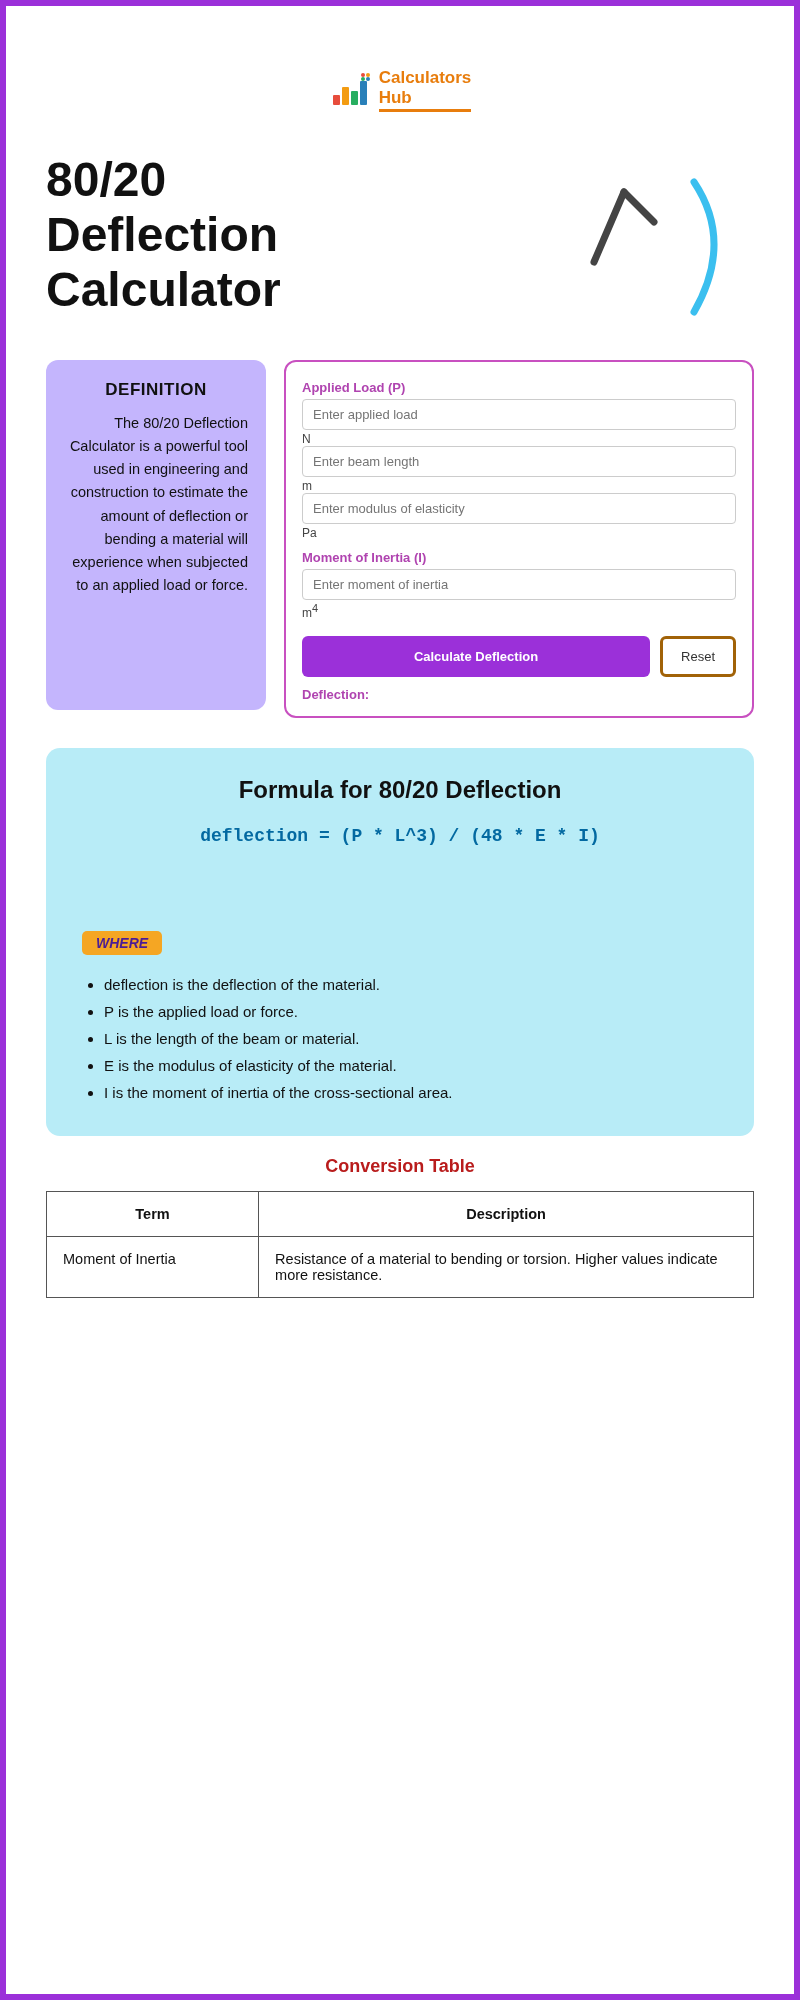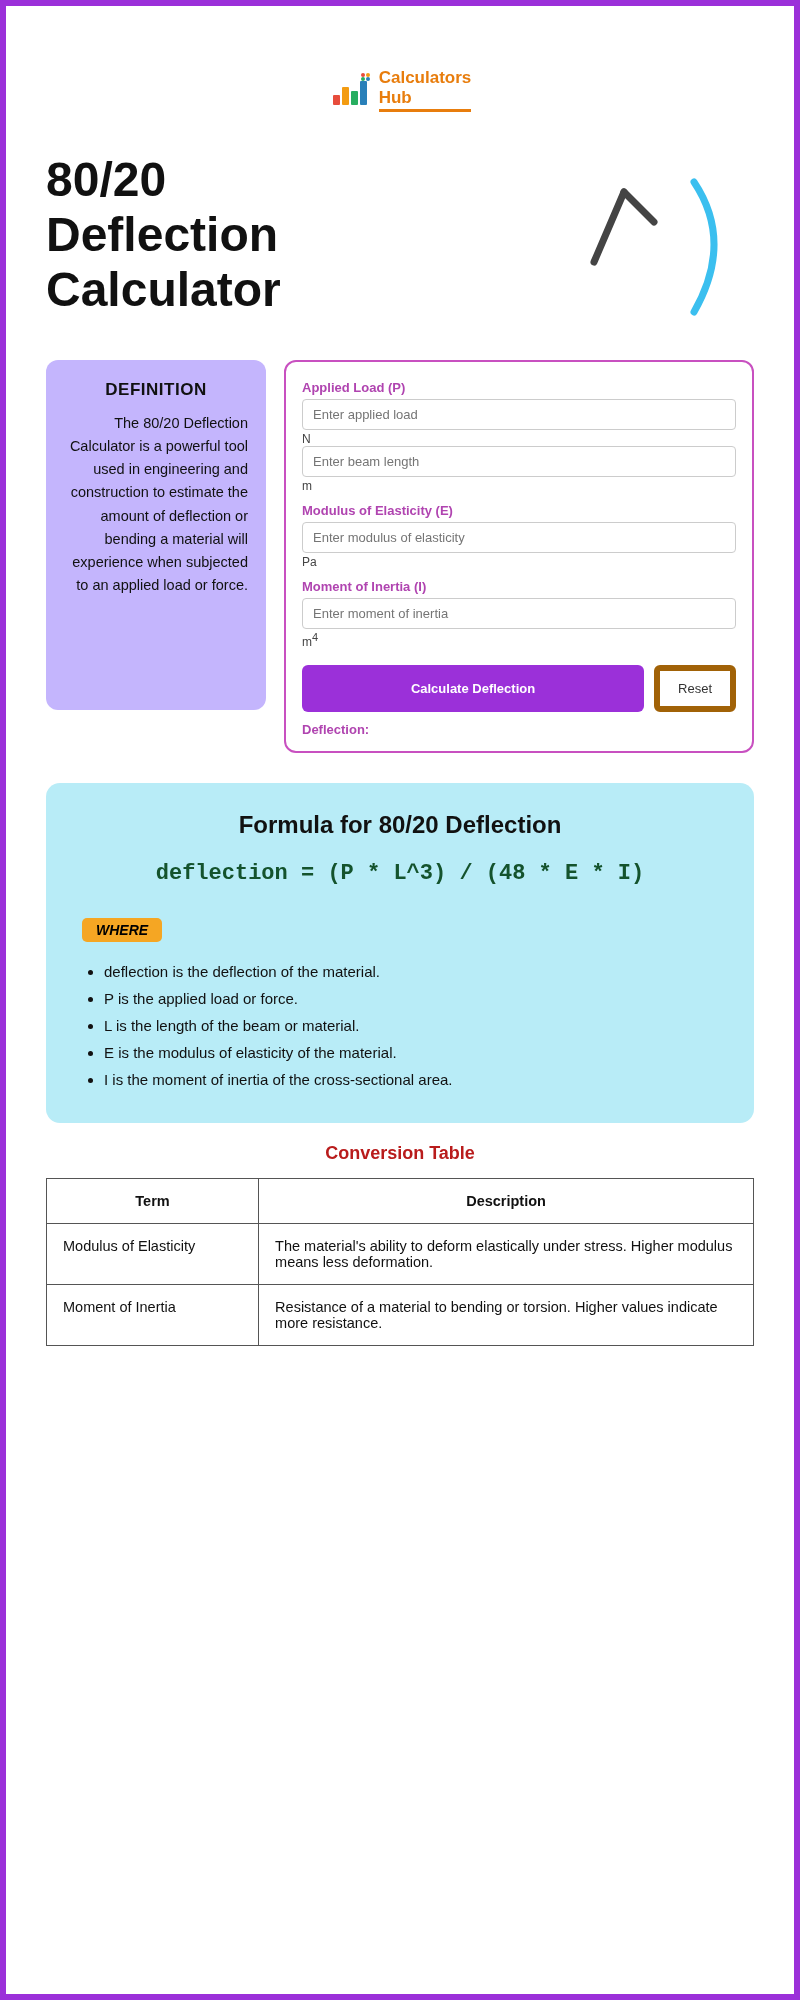--- a/index.html
+++ b/index.html
@@ -151,21 +151,21 @@
       border-radius: 6px;
       padding: 10px 18px;
       font-size: 13px;
       font-weight: bold;
       cursor: pointer;
       flex: 1;
     }
     .btn-reset {
       background: #fff;
       color: #333;
-      border: 6px solid #a16207;
+      border: 3px solid #a16207;
       border-radius: 6px;
       padding: 10px 18px;
       font-size: 13px;
       cursor: pointer;
     }
     .deflection-result {
       font-size: 13px;
       color: #b044b0;
       font-weight: 600;
     }
@@ -178,37 +178,38 @@
       padding: 28px 36px 30px 36px;
     }
     .formula-title {
       font-size: 24px;
       font-weight: 900;
       color: #111;
       text-align: center;
       margin-bottom: 22px;
     }
     .formula-equation {
-      font-size: 22px;
+      font-size: 18px;
       font-weight: 700;
       font-family: 'Courier New', monospace;
-      color: #14532d;
+      color: #0369a1;
       text-align: center;
-      margin-bottom: 32px;
+      margin-bottom: 45px;
     }
     .where-badge {
       display: inline-block;
       background: #f5a623;
-      color: #000000;
+      color: #4c1d95;
       font-weight: 900;
       font-style: italic;
       font-size: 14px;
       padding: 4px 14px;
       border-radius: 5px;
       margin-bottom: 16px;
+      margin-top: 40px;
     }
     .formula-list {
       list-style: disc;
       padding-left: 22px;
       font-size: 15px;
       line-height: 1.8;
       color: #111;
     }
 
     
@@ -305,21 +306,20 @@
     
     <div class="calc-field-label">Applied Load (P)</div>
     <input class="calc-input" type="text" placeholder="Enter applied load" style="">
     <div class="calc-unit">N</div>
 
     
     <input class="calc-input" type="text" placeholder="Enter beam length" style="">
     <div class="calc-unit">m</div>
 
     
-    <div class="calc-field-label">Modulus of Elasticity (E)</div>
     <input class="calc-input" type="text" placeholder="Enter modulus of elasticity" style="">
     <div class="calc-unit">Pa</div>
 
     
     <div class="calc-field-label">Moment of Inertia (I)</div>
     <input class="calc-input" type="text" placeholder="Enter moment of inertia" style="">
     <div class="calc-unit">
       <span>m</span><span class="calc-unit-sup">4</span>
     </div>
 
@@ -356,23 +356,19 @@
         <col>
     <col>
     </colgroup>
       <thead>
       <tr>
         <th>Term</th>
         <th>Description</th>
       </tr>
     </thead>
     <tbody id="conversion-tbody">
-    <tr>
-          <td>Modulus of Elasticity</td>
-          <td>The material's ability to deform elastically under stress. Higher modulus means less deformation.</td>
-        </tr>
         <tr>
           <td>Moment of Inertia</td>
           <td>Resistance of a material to bending or torsion. Higher values indicate more resistance.</td>
         </tr>
       </tbody>
   </table>
 </div>
 
 </body></html>

